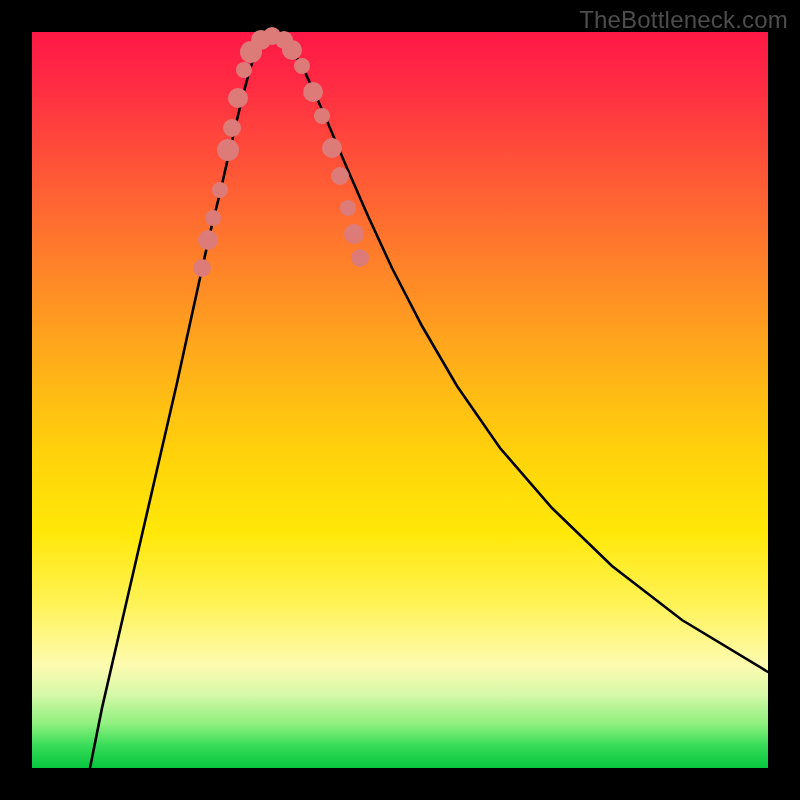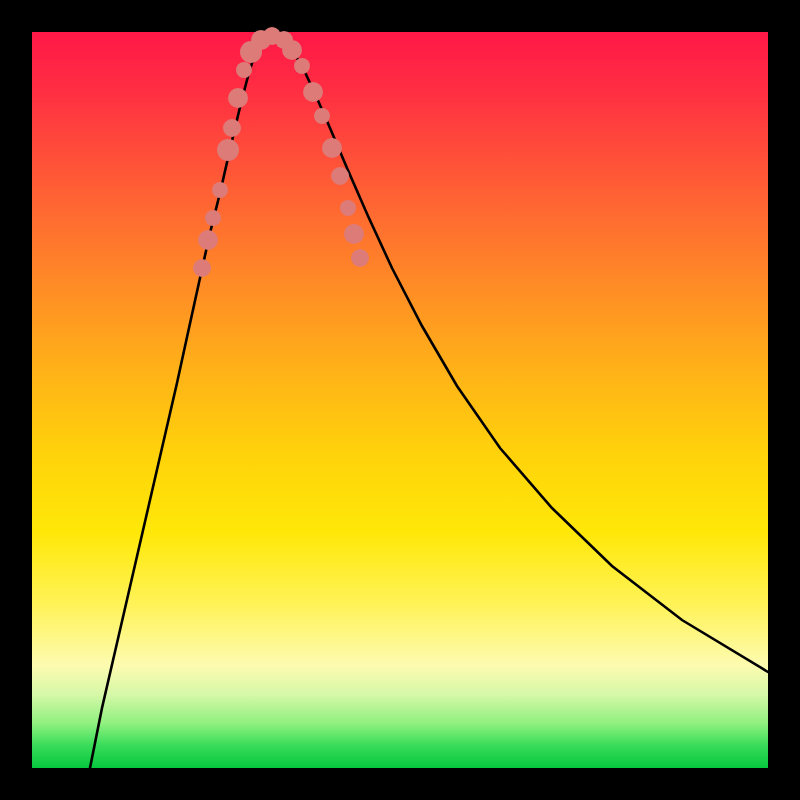--- a/index.html
+++ b/index.html
@@ -70,20 +70,21 @@
   .bead {
     fill: #dd7b79;
     stroke: none;
   }
 </style>
 </head>
 <body>
 
 <div class="frame">
 
+  <div class="watermark">TheBottleneck.com</div>
 
   <div class="plot">
     <svg class="curve" viewBox="0 0 736 736">
       <path class="curve-path" d="M58.0 736.0 L70.0 676.0 L85.0 611.0 L100.0 546.0 L115.0 481.0 L130.0 416.0 L145.0 351.0 L157.0 296.0 L168.0 246.0 L178.0 201.0 L188.0 161.0 L196.0 126.0 L203.0 96.0 L209.0 71.0 L215.0 48.0 L220.0 31.0 L226.0 18.0 L232.0 10.0 L238.0 6.0 L246.0 6.0 L254.0 10.0 L262.0 21.0 L272.0 38.0 L284.0 64.0 L298.0 96.0 L315.0 136.0 L336.0 184.0 L360.0 236.0 L390.0 294.0 L425.0 354.0 L468.0 416.0 L520.0 476.0 L580.0 534.0 L650.0 588.0 L736.0 640.0"></path>
       <g>
           <circle cx="170" cy="236" r="9" class="bead"></circle>
           <circle cx="176" cy="208" r="10" class="bead"></circle>
           <circle cx="181" cy="186" r="8" class="bead"></circle>
           <circle cx="188" cy="158" r="8" class="bead"></circle>
           <circle cx="196" cy="118" r="11" class="bead"></circle>

